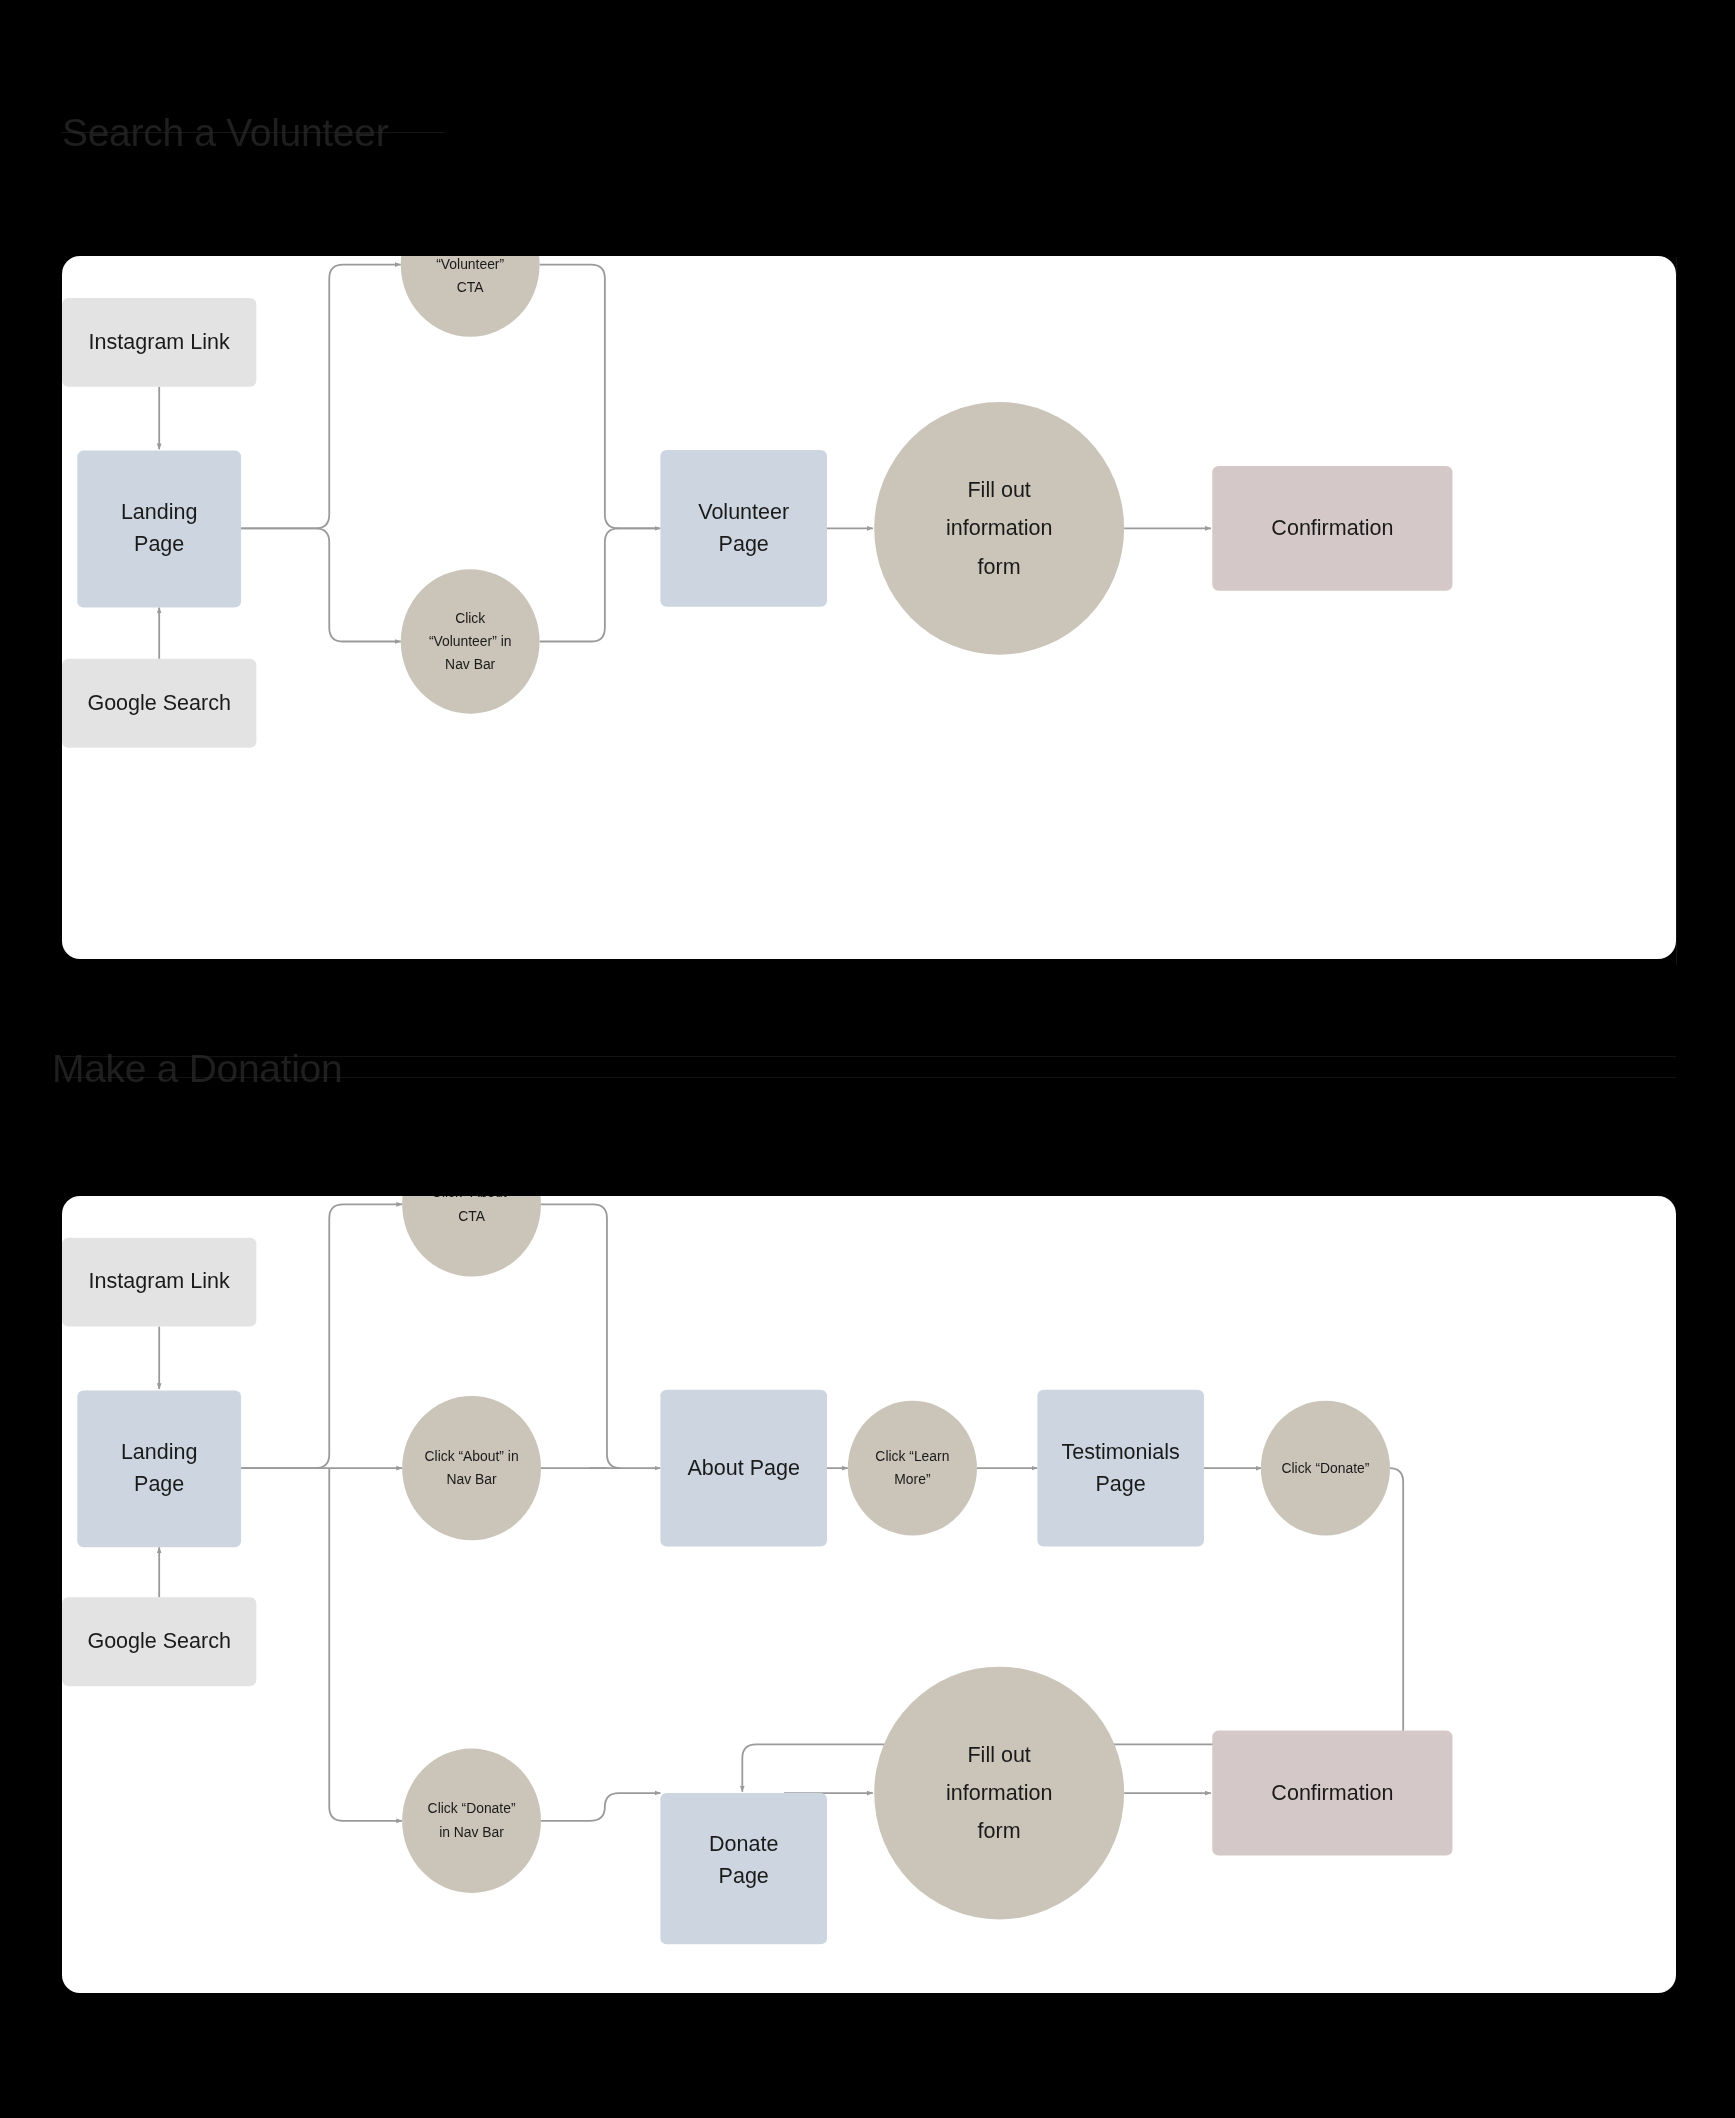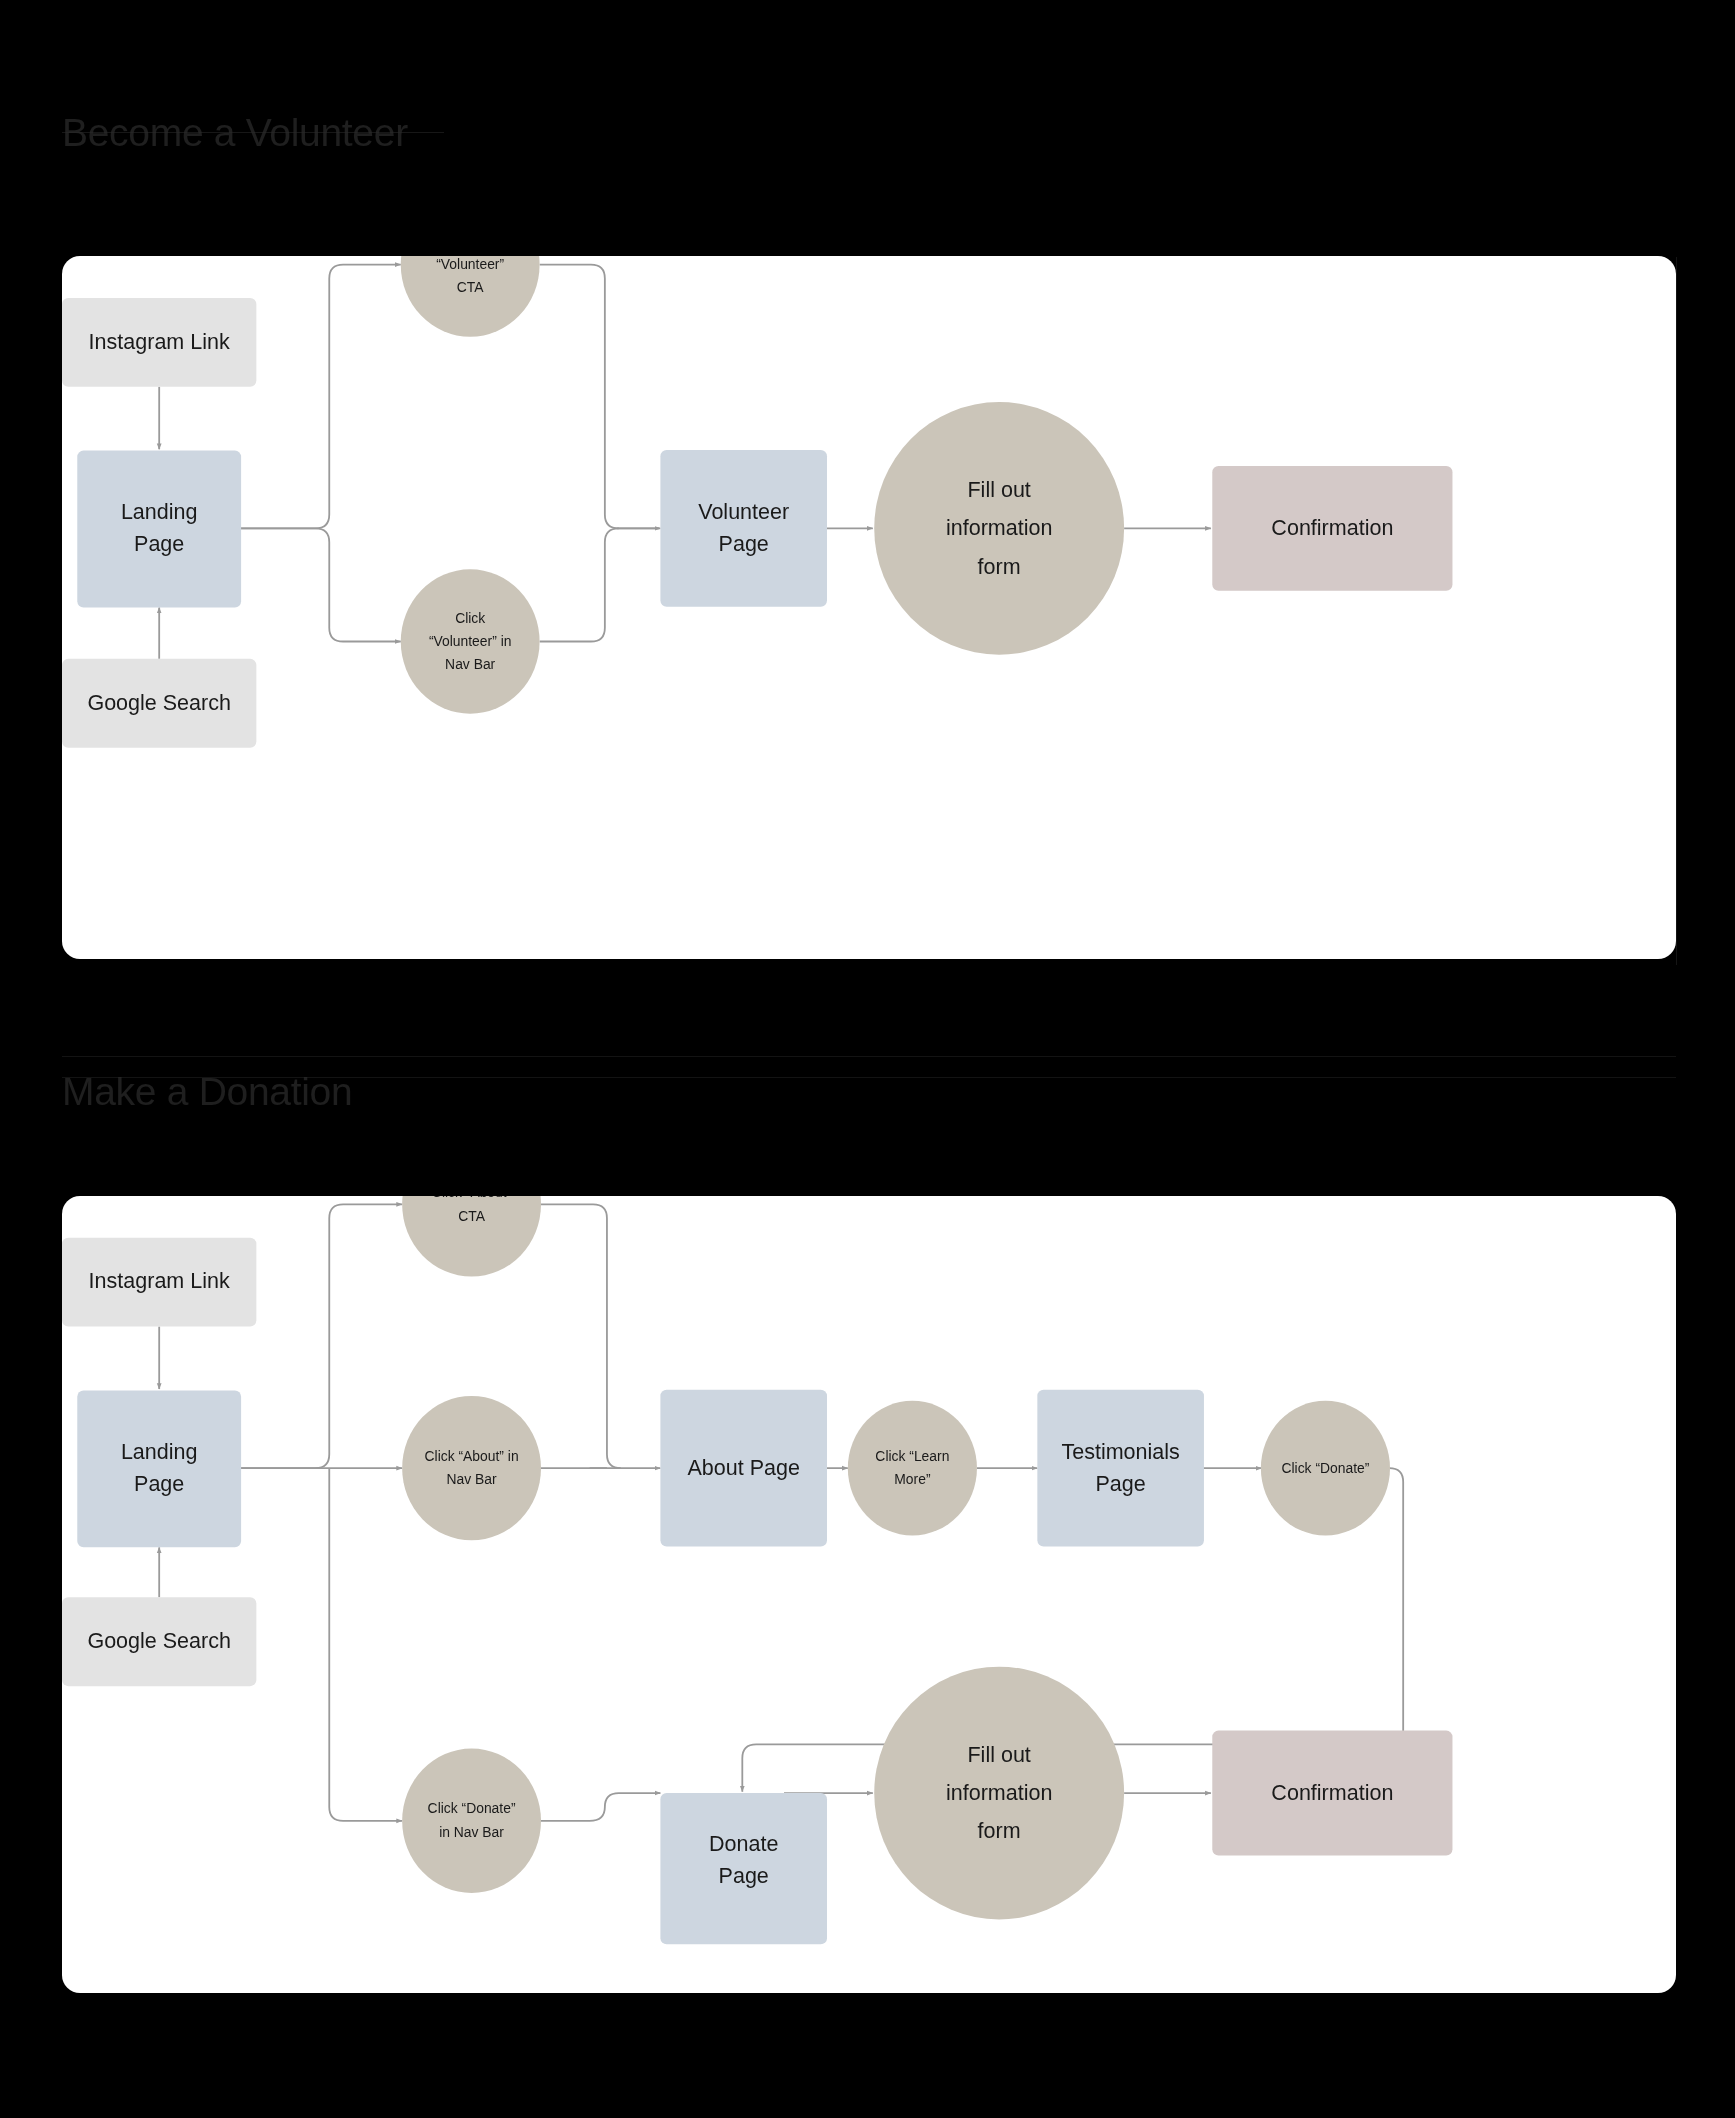--- a/index.html
+++ b/index.html
@@ -43,21 +43,21 @@
   .lbl-sm{font-size:20px;}
   .edge{
     fill:none;
     stroke:#9a9a9a;
     stroke-width:2.6;
   }
 </style>
 </head>
 <body>
 
-<div class="section-title" style="left:62px;top:113px;">Become a Volunteer</div>
+<div class="section-title" style="left:62px;top:113px;">Search a Volunteer</div>
 
 <div class="frame-line" style="left:62px;top:132px;width:382px;height:1.4px;opacity:.55;"></div>
 <div class="frame-line" style="left:1676px;top:257px;width:1.4px;height:708px;opacity:.5;"></div>
 
 <div class="card" style="left:62px;top:256px;width:1614px;height:703px;">
   <svg viewBox="0 0 2325 1012" xmlns="http://www.w3.org/2000/svg">
 
     <defs>
       <marker id="ah1" markerWidth="10" markerHeight="10" refX="8.4" refY="4" orient="auto" markerUnits="userSpaceOnUse">
         <path d="M0,0.6 L9,4 L0,7.4 Z" fill="#9a9a9a"></path>
@@ -122,21 +122,21 @@
       <text class="lbl lbl-lg" x="1350" y="449">form</text>
     </g>
 
     <g>
       <rect x="1657" y="302" width="346" height="180" rx="9" fill="#d4c9c8"></rect>
       <text class="lbl lbl-lg" x="1830" y="394">Confirmation</text>
     </g>
   </svg>
 </div>
 
-<div class="section-title" style="left:62px;top:1049px;margin-top:23px;">Make a Donation</div>
+<div class="section-title" style="left:52px;top:1049px;">Make a Donation</div>
 
 <div class="frame-line" style="left:62px;top:1056px;width:1614px;height:1.4px;opacity:.45;"></div>
 <div class="frame-line" style="left:62px;top:1077px;width:1614px;height:1.4px;opacity:.45;"></div>
 
 <div class="card" style="left:62px;top:1196px;width:1614px;height:797px;">
   <svg viewBox="0 0 2325 1148" xmlns="http://www.w3.org/2000/svg">
     <defs>
       <marker id="ah2" markerWidth="10" markerHeight="10" refX="8.4" refY="4" orient="auto" markerUnits="userSpaceOnUse">
         <path d="M0,0.6 L9,4 L0,7.4 Z" fill="#9a9a9a"></path>
       </marker>

